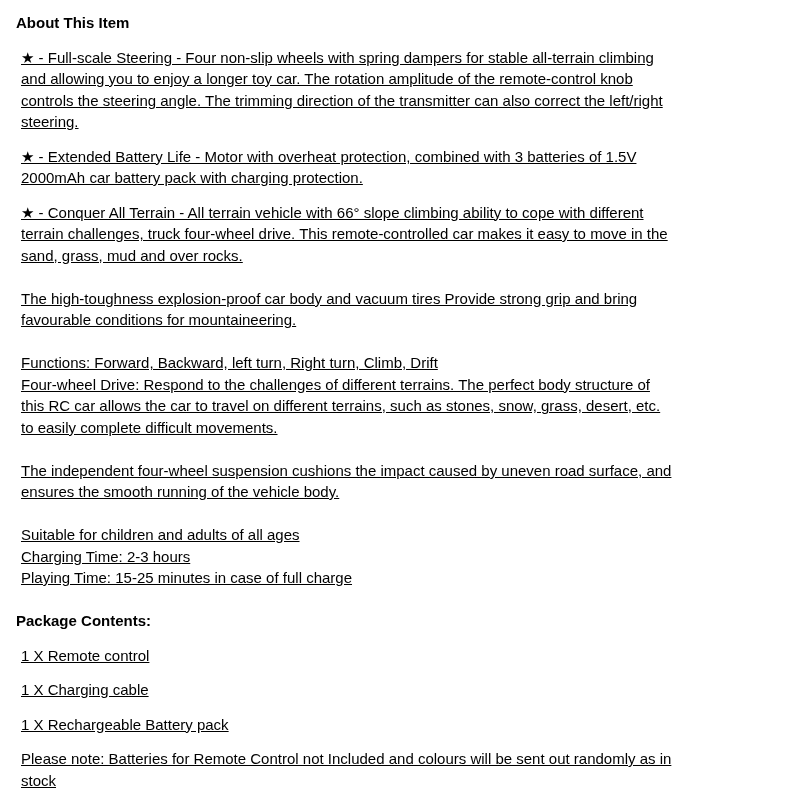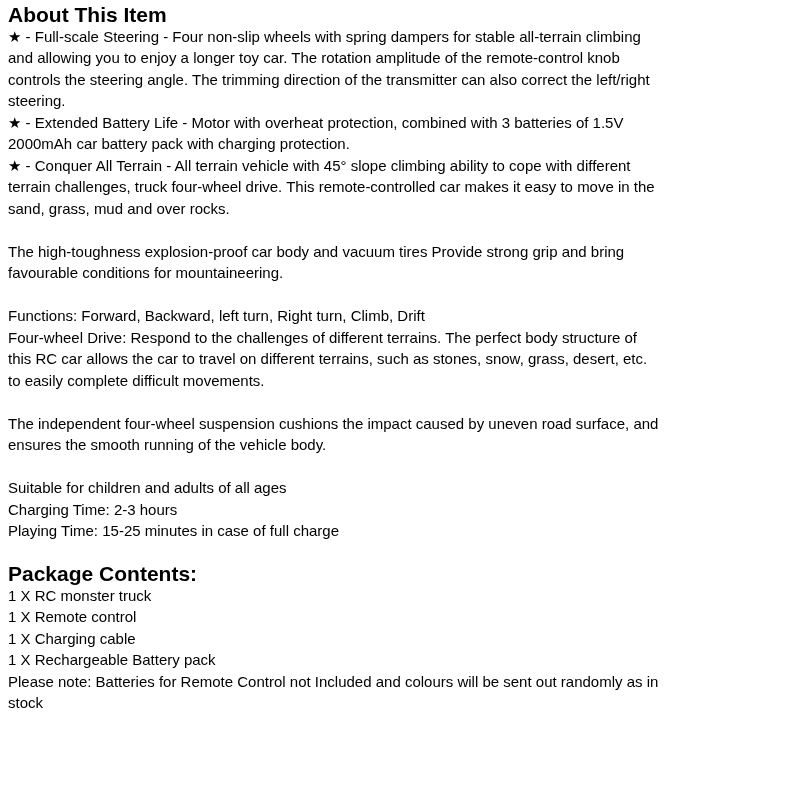--- a/index.html
+++ b/index.html
@@ -8,65 +8,65 @@
     min-height: 800px;
     box-sizing: border-box;
     padding: 4px 4px 0 8px;
     font-family: "Liberation Sans", sans-serif;
     font-size: 15px;
     line-height: 21.5px;
     color: #000000;
     background: #ffffff;
   }
   .h {
-    font-size: 21px;
+    font-size: 15px;
     font-weight: bold;
-    margin: 0;
+    margin: 8px;
     line-height: 21.5px;
   }
   .line {
-    margin: 0;
+    margin: 13px;
     white-space: pre-line;
+    text-decoration: underline;
   }
   .gap { margin-top: 21.5px; }
 </style>
 </head>
 <body>
 
 <div class="page">
 
   <h2 class="h">About This Item</h2>
 
   <p class="line">★ - Full-scale Steering - Four non-slip wheels with spring dampers for stable all-terrain climbing
 and allowing you to enjoy a longer toy car. The rotation amplitude of the remote-control knob
 controls the steering angle. The trimming direction of the transmitter can also correct the left/right
 steering.</p>
   <p class="line">★ - Extended Battery Life - Motor with overheat protection, combined with 3 batteries of 1.5V
 2000mAh car battery pack with charging protection.</p>
-  <p class="line">★ - Conquer All Terrain - All terrain vehicle with 45° slope climbing ability to cope with different
+  <p class="line">★ - Conquer All Terrain - All terrain vehicle with 66° slope climbing ability to cope with different
 terrain challenges, truck four-wheel drive. This remote-controlled car makes it easy to move in the
 sand, grass, mud and over rocks.</p>
 
   <p class="line gap">The high-toughness explosion-proof car body and vacuum tires Provide strong grip and bring
 favourable conditions for mountaineering.</p>
 
   <p class="line gap">Functions: Forward, Backward, left turn, Right turn, Climb, Drift
 Four-wheel Drive: Respond to the challenges of different terrains. The perfect body structure of
 this RC car allows the car to travel on different terrains, such as stones, snow, grass, desert, etc.
 to easily complete difficult movements.</p>
 
   <p class="line gap">The independent four-wheel suspension cushions the impact caused by uneven road surface, and
 ensures the smooth running of the vehicle body.</p>
 
   <p class="line gap">Suitable for children and adults of all ages
 Charging Time: 2-3 hours
 Playing Time: 15-25 minutes in case of full charge</p>
 
   <h2 class="h gap">Package Contents:</h2>
 
-  <p class="line">1 X RC monster truck</p>
   <p class="line">1 X Remote control</p>
   <p class="line">1 X Charging cable</p>
   <p class="line">1 X Rechargeable Battery pack</p>
   <p class="line">Please note: Batteries for Remote Control not Included and colours will be sent out randomly as in
 stock</p>
 
 </div>
 
 </body></html>

